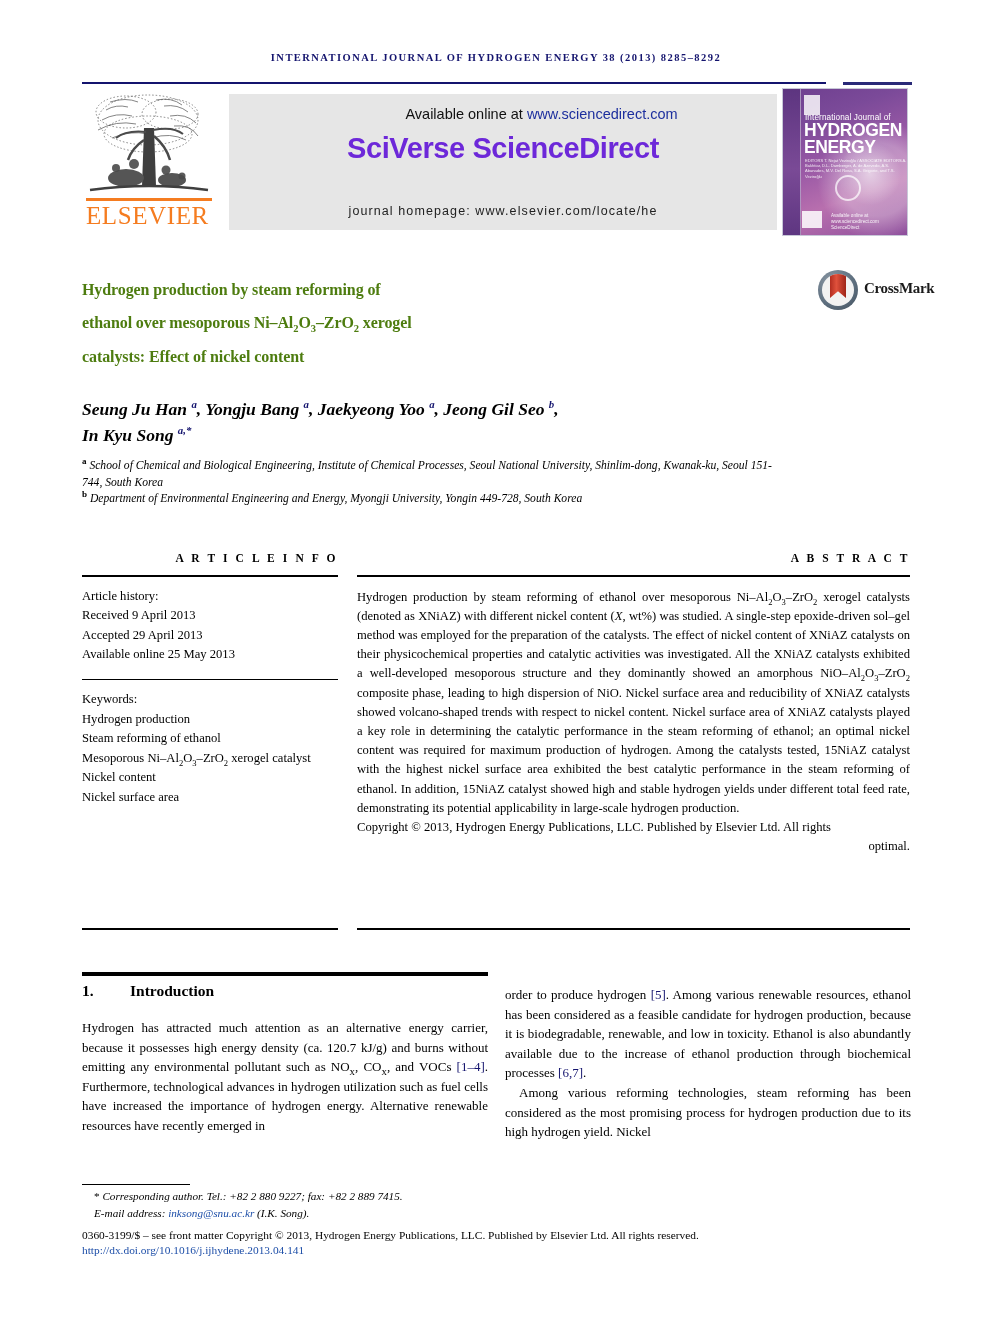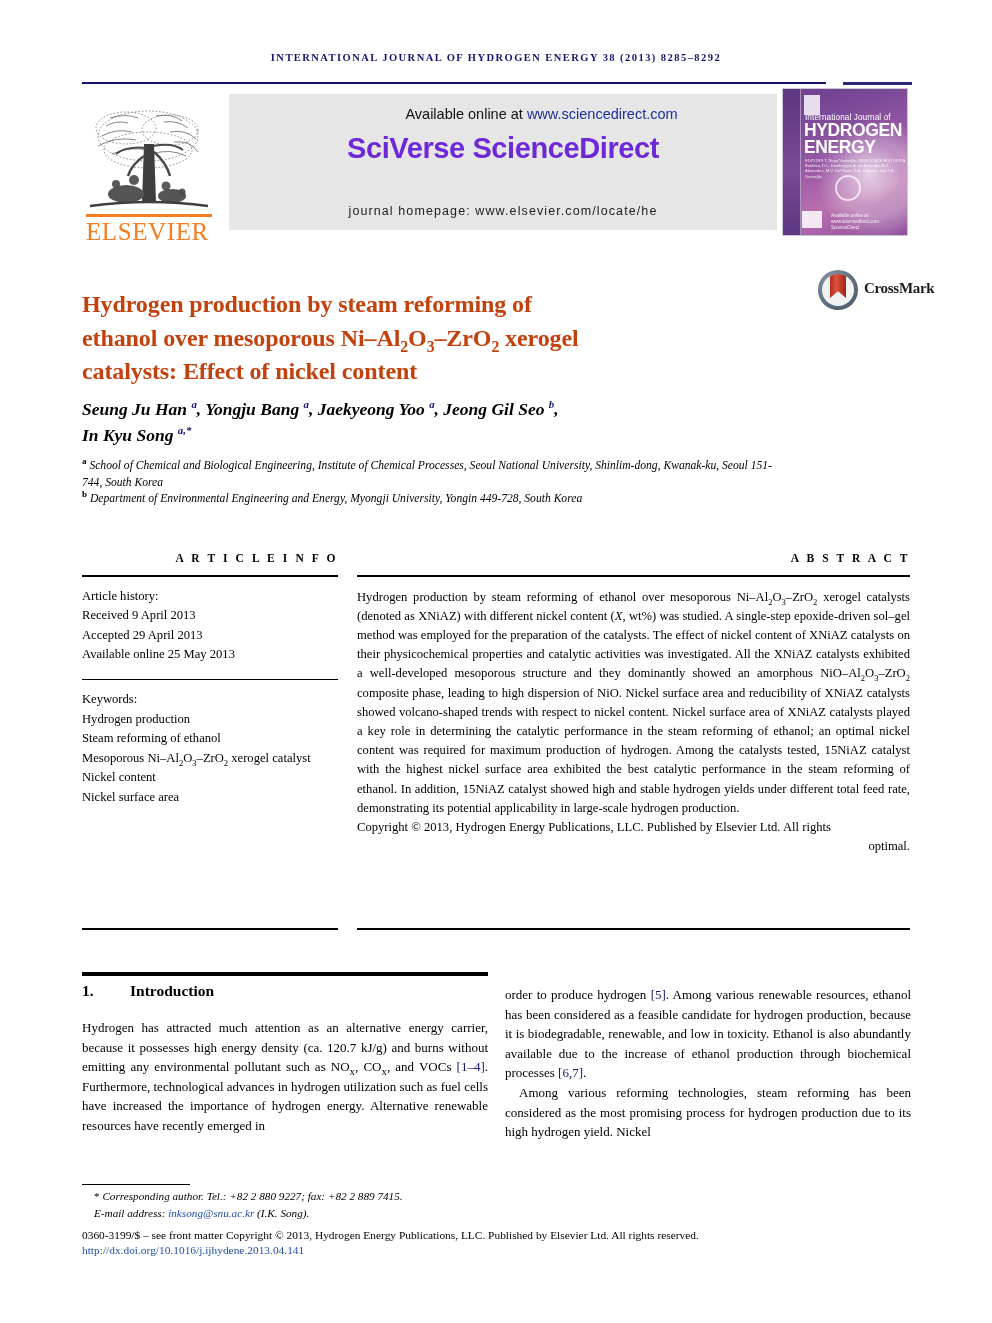--- a/index.html
+++ b/index.html
@@ -54,21 +54,21 @@
 
   
   .masthead {
     position: absolute;
     left: 80px; top: 88px;
     width: 832px;
     height: 148px;
   }
   .elsevier-box {
     position: absolute;
-    left: 0; top: 16px;
+    left: 0; top: 0;
     width: 145px;
     height: 148px;
   }
   .elsevier-tree {
     position: absolute;
     left: 6px; top: 2px;
     width: 126px; height: 108px;
   }
   .elsevier-bar {
     position: absolute;
@@ -208,28 +208,28 @@
     width: 70px;
     font-size: 4.6px;
     line-height: 6px;
     color: rgba(255,255,255,0.9);
     font-family: "Liberation Sans", sans-serif;
   }
 
   
   .title {
     position: absolute;
-    left: 82px; top: 272px;
+    left: 82px; top: 262px;
     width: 610px;
     font-family: "Liberation Serif", serif;
-    font-size: 24px;
+    font-size: 16px;
     font-weight: bold;
     line-height: 33.5px;
     letter-spacing: -0.1px;
-    color: #c2410c;
+    color: #4d7c0f;
   }
   .title sub { font-size: 0.66em; }
 
   
   .crossmark {
     position: absolute;
     left: 818px; top: 266px;
     width: 100px; height: 52px;
   }
   .cm-circle {

